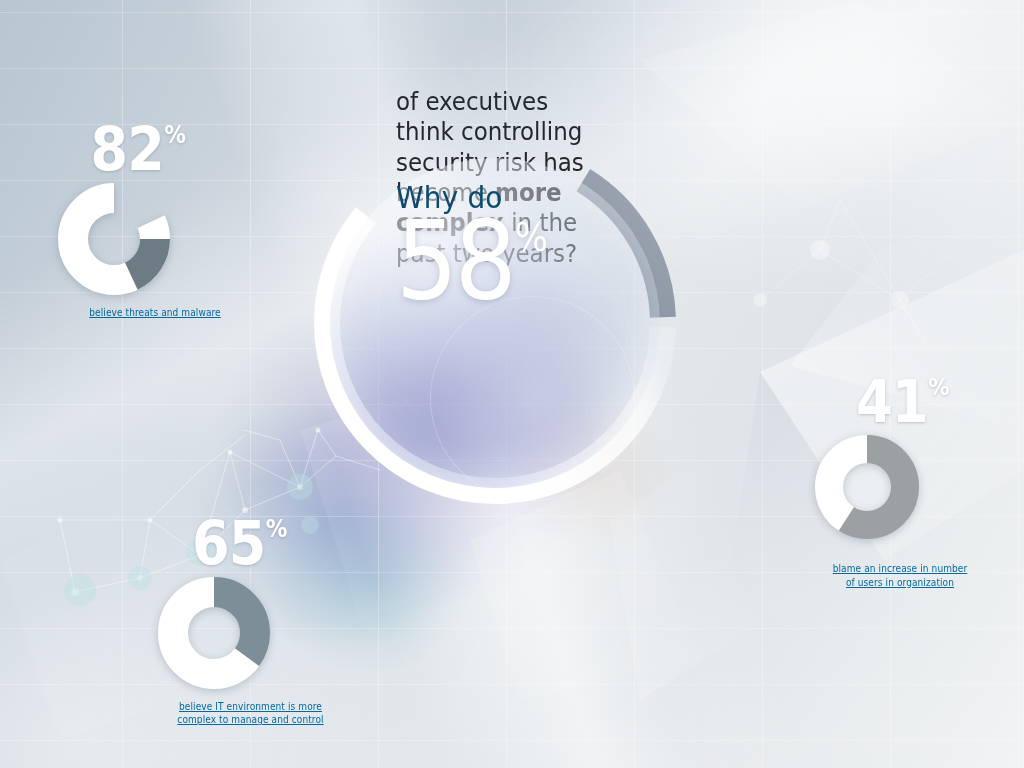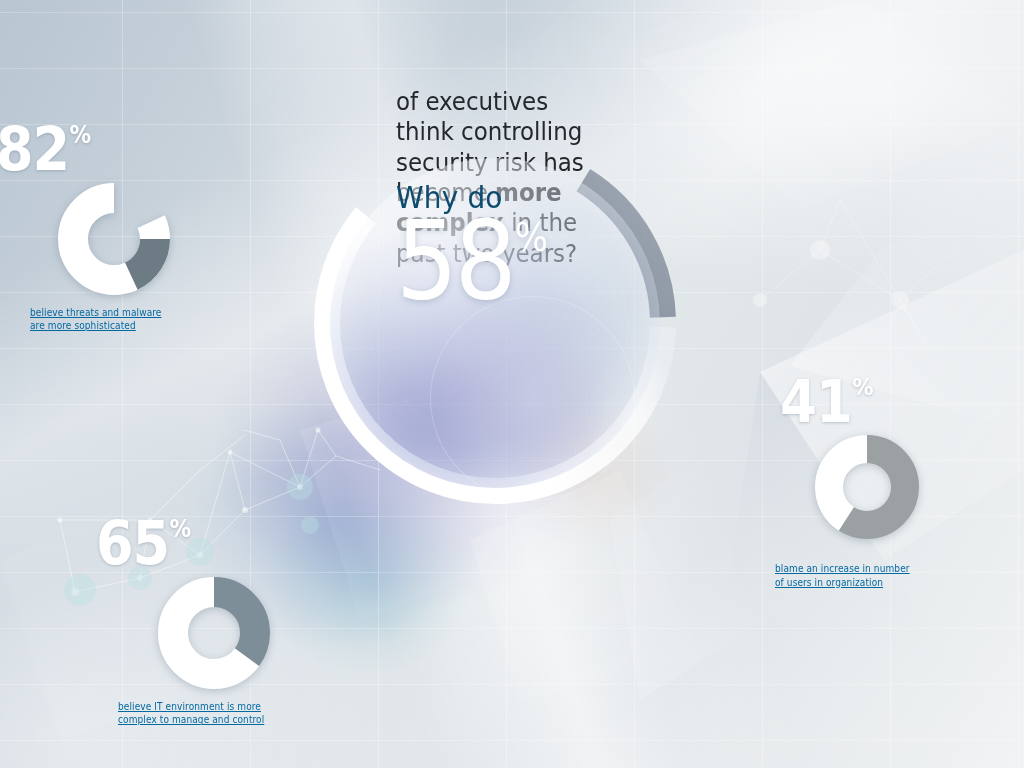--- a/index.html
+++ b/index.html
@@ -70,21 +70,21 @@
       linear-gradient(to right, rgba(255,255,255,.40) 1px, rgba(255,255,255,0) 1px),
       linear-gradient(to bottom, rgba(255,255,255,.32) 1px, rgba(255,255,255,0) 1px);
     background-size:128px 100%, 100% 56px;
     background-position:-6px 0, 0 12px;
     opacity:.75;
   }
 
   .bg-poly { position:absolute; inset:0; }
 
   
-  .stat { position:absolute; }
+  .stat { position:absolute; text-align:center; }
 
   .stat-value {
     font-family:"Liberation Sans Narrow","DejaVu Sans Condensed","Liberation Sans", sans-serif;
     font-weight:700;
     color:#ffffff;
     line-height:.92;
     letter-spacing:-1px;
     text-shadow:0 1px 3px rgba(90,110,130,.35);
     display:inline-block;
     position:relative;
@@ -315,21 +315,20 @@
       <svg width="116" height="116" viewBox="0 0 116 116">
         <g transform="rotate(-90 58 58)">
           <circle cx="58" cy="58" r="41" fill="none" stroke="#ffffff" stroke-width="30" stroke-dasharray="211.2 46.4" stroke-dashoffset="-46.4"></circle>
           <circle cx="58" cy="58" r="41" fill="none" stroke="#6d7b85" stroke-width="30" stroke-dasharray="46.4 211.2" stroke-dashoffset="0" transform="rotate(90 58 58)"></circle>
         </g>
       </svg>
     </div>
 
     <div class="caption" style="margin-top:9px;">
       <div>believe threats and malware</div>
-      <div>are more sophisticated</div>
     </div>
   </div>
 
   <div class="stat" style="left:118px; top:516px; width:265px;">
     <div class="stat-value" style="font-size:60px; margin-left:-22px;"><span>65</span><span class="pct">%</span></div>
 
     <div class="donut-wrap" style="width:116px; height:116px; margin-top:4px; margin-left:38px;">
       <svg width="116" height="116" viewBox="0 0 116 116">
         <g transform="rotate(-90 58 58)">
           <circle cx="58" cy="58" r="41" fill="none" stroke="#ffffff" stroke-width="30" stroke-dasharray="167.4 90.2" stroke-dashoffset="-90.2"></circle>

